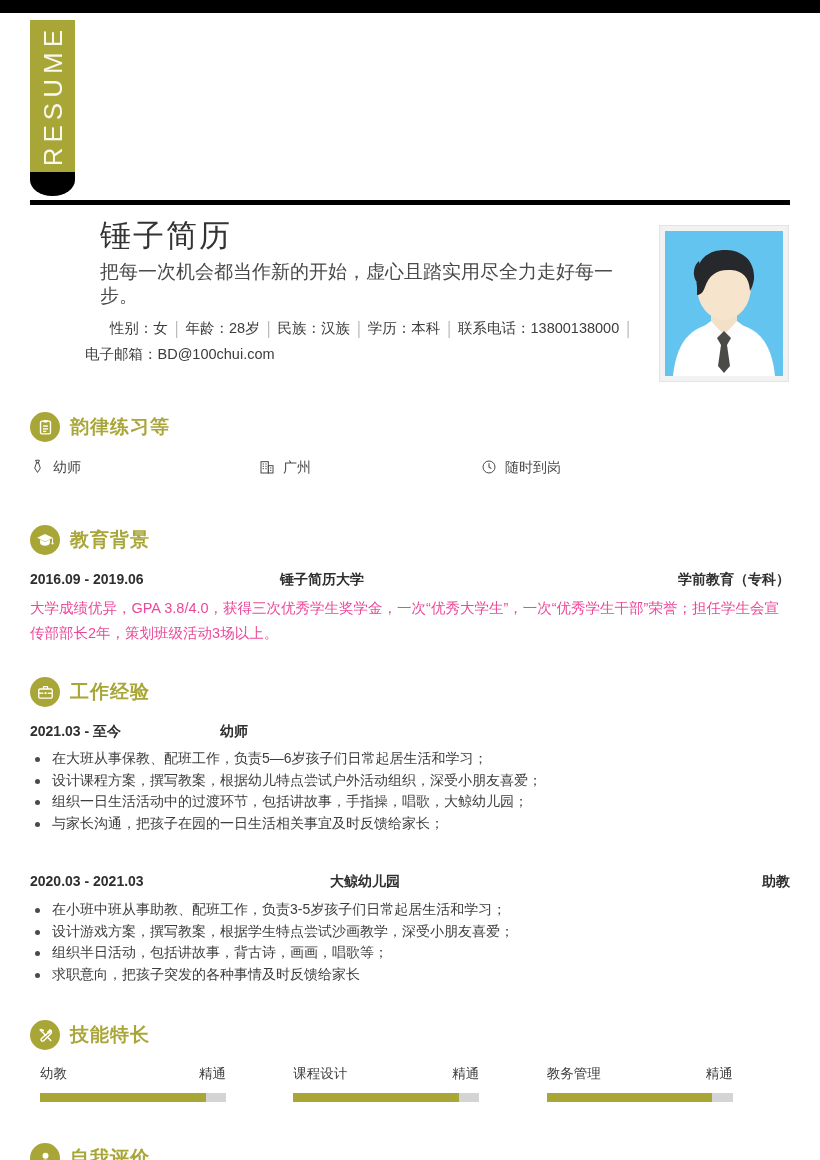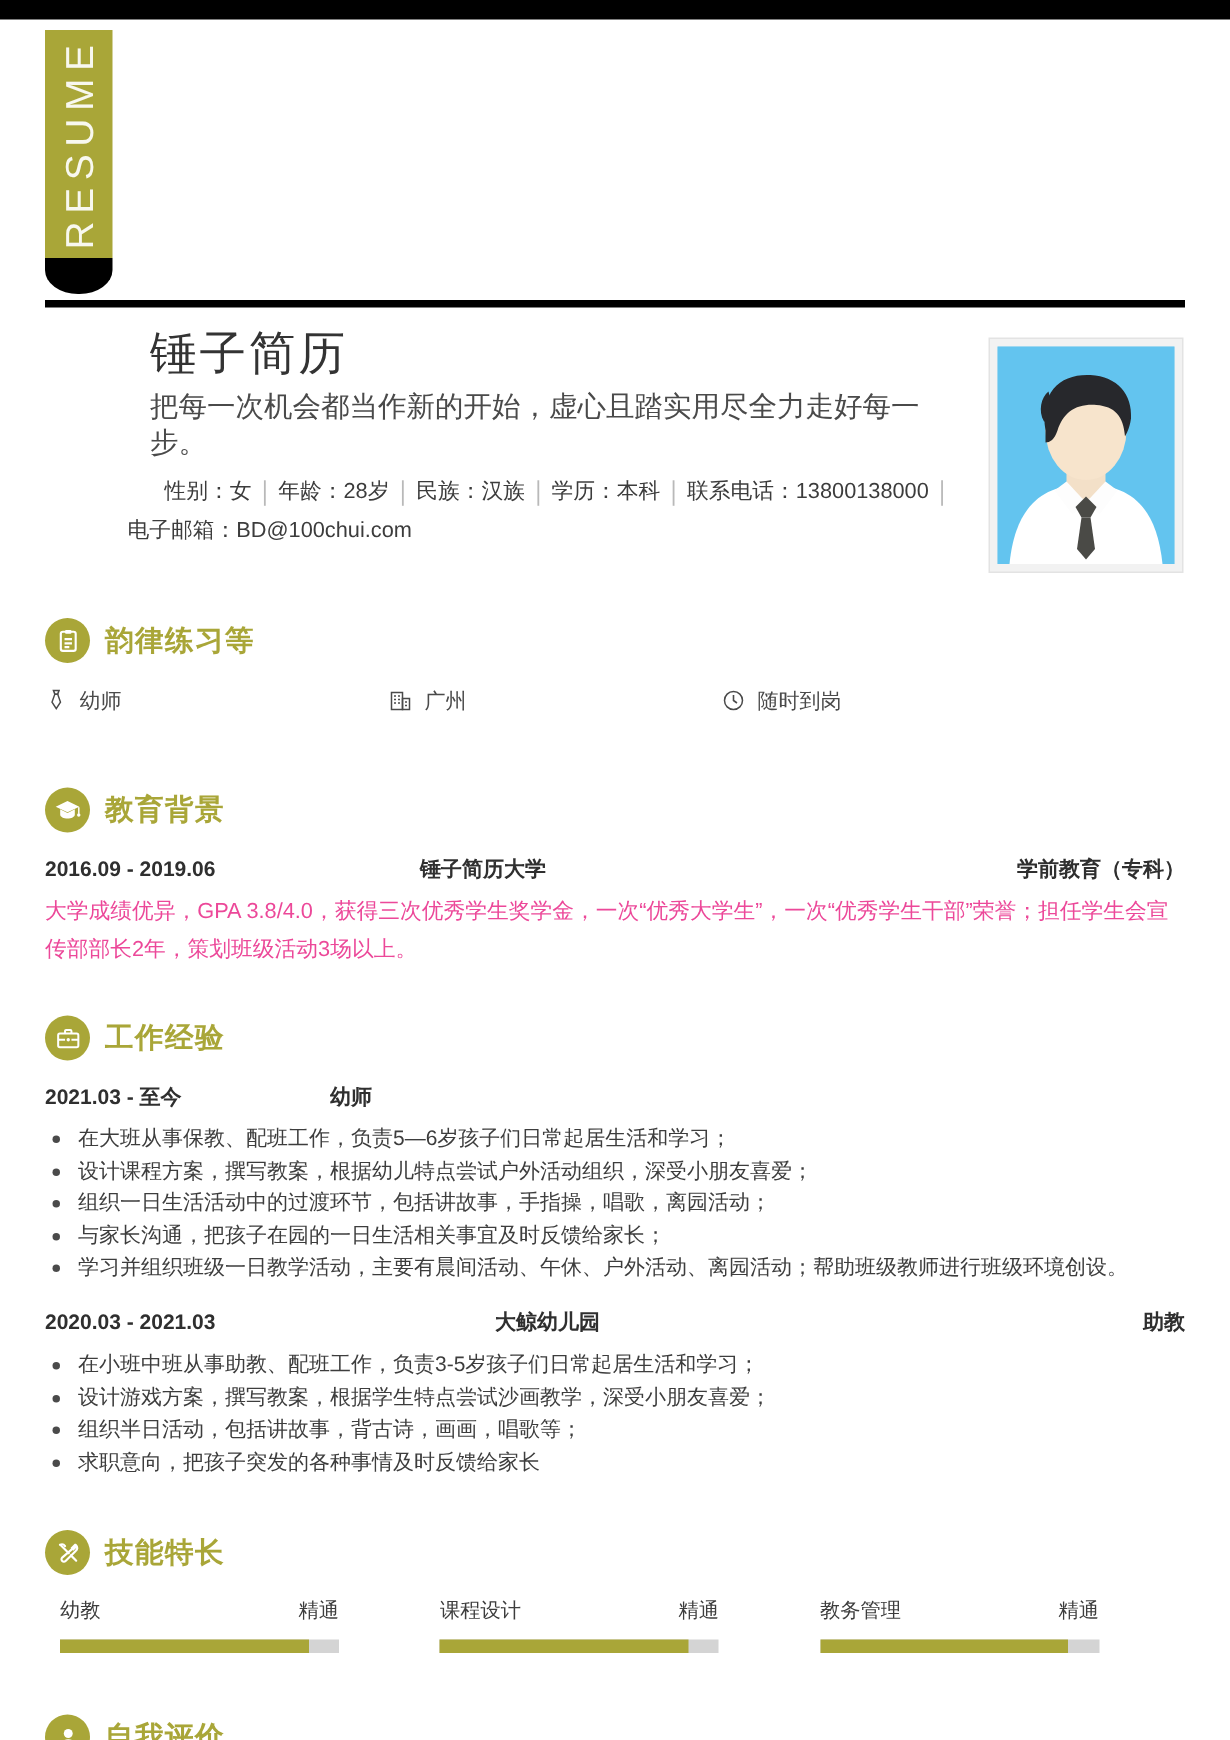--- a/index.html
+++ b/index.html
@@ -402,23 +402,22 @@
   <span class="sec-title">工作经验</span>
 </div>
 
 <div class="entry-row work" style="top:723px">
   <span class="entry-date">2021.03 - 至今</span>
   <span class="entry-role">幼师</span>
 </div>
 <ul class="bullets" style="top:748px">
   <li>在大班从事保教、配班工作，负责5—6岁孩子们日常起居生活和学习；</li>
   <li>设计课程方案，撰写教案，根据幼儿特点尝试户外活动组织，深受小朋友喜爱；</li>
-  <li>组织一日生活活动中的过渡环节，包括讲故事，手指操，唱歌，离园活动；</li>
+  <li>组织一日生活活动中的过渡环节，包括讲故事，手指操，唱歌，大鲸幼儿园；</li>
   <li>与家长沟通，把孩子在园的一日生活相关事宜及时反馈给家长；</li>
-  <li>学习并组织班级一日教学活动，主要有晨间活动、午休、户外活动、离园活动；帮助班级教师进行班级环境创设。</li>
 </ul>
 
 <div class="entry-row work2" style="top:873px">
   <span class="entry-date">2020.03 - 2021.03</span>
   <span class="entry-org">大鲸幼儿园</span>
   <span class="entry-role">助教</span>
 </div>
 <ul class="bullets" style="top:899px">
   <li>在小班中班从事助教、配班工作，负责3-5岁孩子们日常起居生活和学习；</li>
   <li>设计游戏方案，撰写教案，根据学生特点尝试沙画教学，深受小朋友喜爱；</li>

